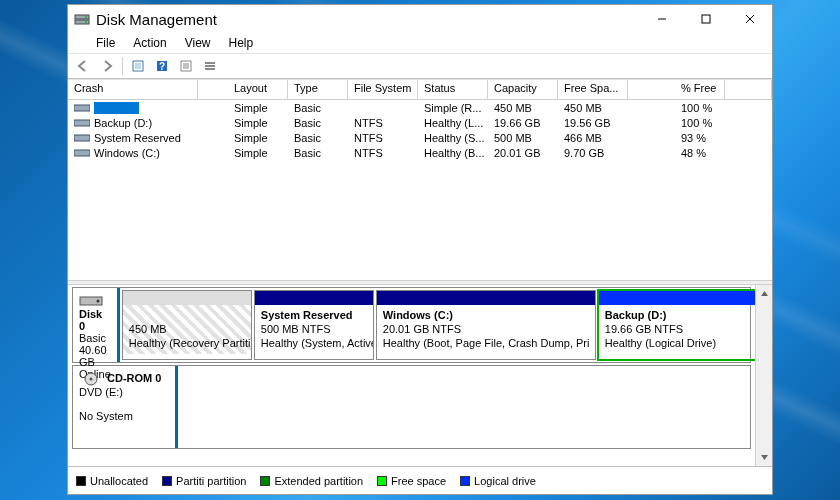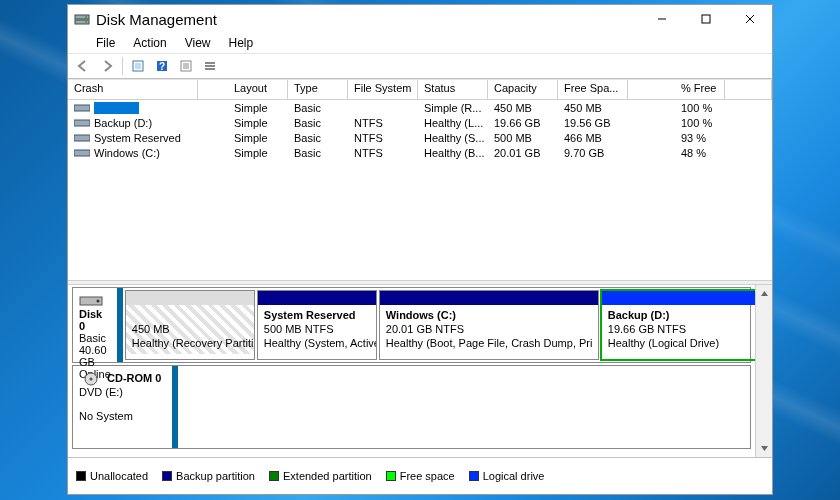--- a/index.html
+++ b/index.html
@@ -35,35 +35,35 @@
   .c-fr { width: 70px; } .c-pf { width: 50px; margin-left: 47px; } .c-rest { flex:1; }
   .listbody .row { display: flex; height: 15px; align-items: center; font-size: 11px; }
   .listbody .cell { padding: 0 6px; white-space: nowrap; overflow: hidden; }
   .listbody .row.selected .cell.c-vol .volname { background: #0078d7; color: #fff; padding: 0 40px 0 2px; }
   .volcell { display: flex; align-items: center; gap: 4px; }
   .vicon { width: 16px; height: 10px; }
   .splitter { height: 5px; background: #f0f0f0; border-top:1px solid #d0d0d0; border-bottom:1px solid #d0d0d0; cursor: row-resize; }
   .graphpane { flex: 1; overflow: hidden; position: relative; display:flex; }
   .graphinner { flex:1; overflow:auto; }
   .diskrow { display: flex; border: 1px solid #888; margin: 2px 4px; background:#fff; }
-  .diskhead { width: 105px; padding: 6px; font-size: 11px; border-right: 6px solid #0369a1; }
+  .diskhead { width: 105px; padding: 6px; font-size: 11px; border-right: 3px solid #0369a1; }
   .diskhead .dicon { width: 24px; height: 14px; display:inline-block; vertical-align:middle; margin-right:4px; }
   .diskhead b { font-weight: 600; }
   .partitions { flex: 1; display: flex; padding: 2px; gap: 2px; }
   .part { border: 1px solid #888; font-size: 11px; overflow: hidden; display:flex; flex-direction:column; }
   .part .stripe { height: 14px; }
   .part .ptxt { padding: 4px 6px; line-height: 1.25; white-space: nowrap; overflow:hidden; }
   .part.hatched .stripe { background:#ddd; }
   .part.hatched .ptxt { background: repeating-linear-gradient(45deg,#fff,#fff 4px,#e2e2e2 4px,#e2e2e2 8px); }
   .part.primary .stripe { background: #00008b; }
   .part.selected { outline: 2px solid #00b000; outline-offset:-1px; }
   .part.logical .stripe { background: #0030ff; }
   .scrollbar { width:17px; background:#f0f0f0; border-left:1px solid #d0d0d0; display:flex; flex-direction:column; }
   .sbarbtn { height:17px; display:flex; align-items:center; justify-content:center; }
-  .legend { height: 37px; border-top: 1px solid #c0c0c0; display: flex; align-items: center; padding: 0 8px; gap: 14px; font-size: 11px; }
+  .legend { height: 28px; border-top: 1px solid #c0c0c0; display: flex; align-items: center; padding: 0 8px; gap: 14px; font-size: 11px; }
   .lg { display: flex; align-items: center; gap: 4px; }
   .sw { width: 10px; height: 10px; border:1px solid #333; }
 </style>
 </head>
 <body>
 
 <div class="window">
 
   <div class="titlebar">
     <span class="icon">
@@ -289,21 +289,21 @@
       </div>
     </div>
 
     <div class="legend">
       <div class="lg">
           <span class="sw" style="background:#000000"></span>
           <span>Unallocated</span>
         </div>
       <div class="lg">
           <span class="sw" style="background:#00008b"></span>
-          <span>Backup partition</span>
+          <span>Partiti partition</span>
         </div>
       <div class="lg">
           <span class="sw" style="background:#008000"></span>
           <span>Extended partition</span>
         </div>
       <div class="lg">
           <span class="sw" style="background:#00ff00"></span>
           <span>Free space</span>
         </div>
       <div class="lg">

